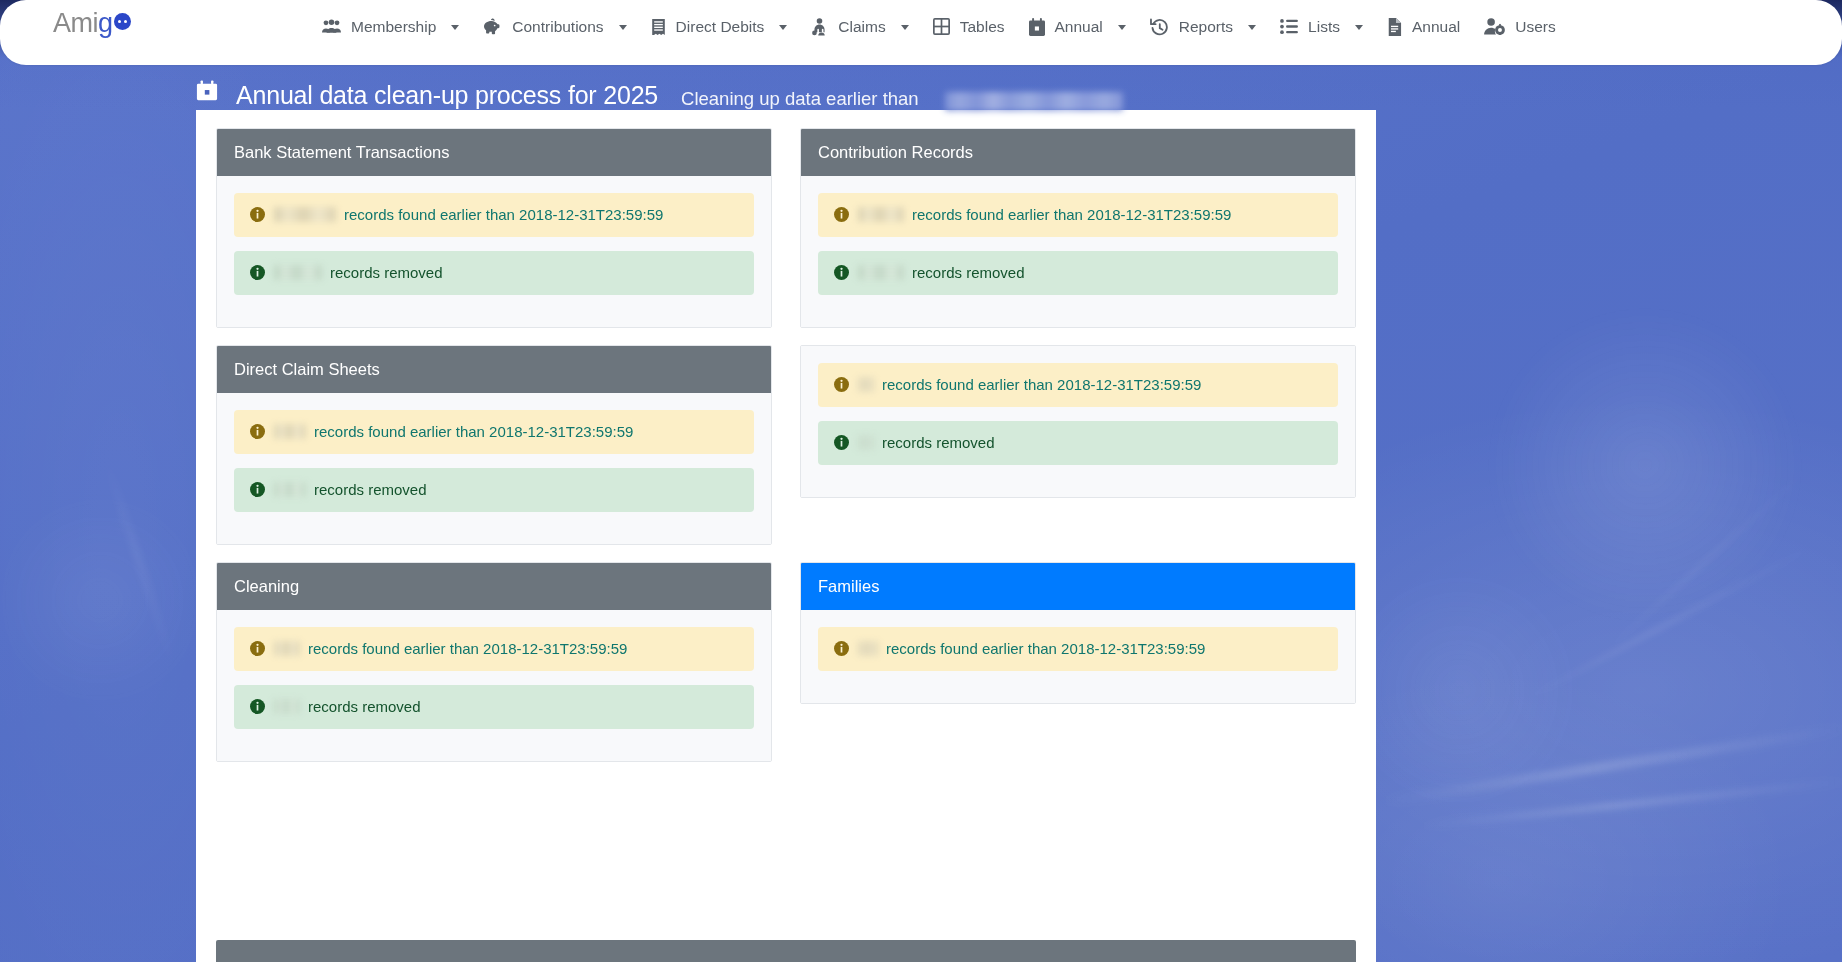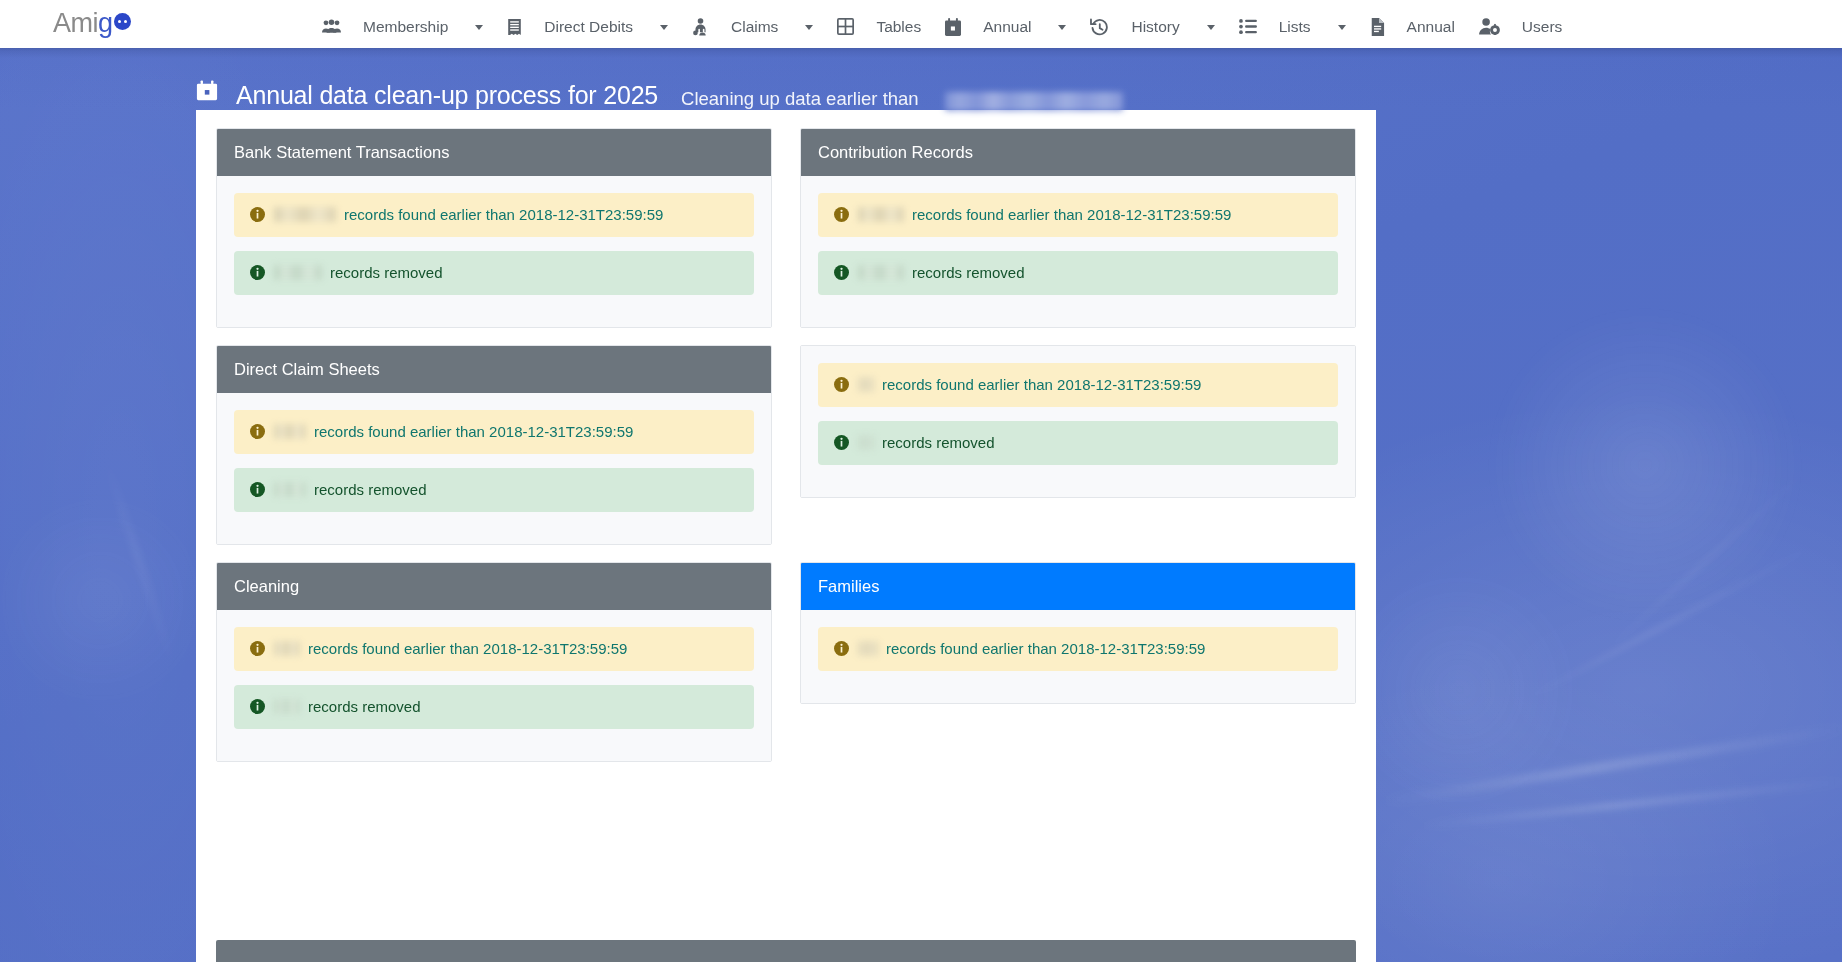--- a/index.html
+++ b/index.html
@@ -37,38 +37,39 @@
     position:absolute; border-radius:50%;
     background:radial-gradient(circle, rgba(255,255,255,0.10), rgba(255,255,255,0) 68%);
     filter:blur(6px);
   }
   #bg .b1 { left:1480px; top:300px; width:330px; height:330px; }
   #bg .b2 { left:1330px; top:560px; width:260px; height:260px; opacity:.6;}
   #bg .b3 { left:0px;   top:470px; width:200px; height:260px; opacity:.5;}
 
   
   #navbar {
-    position:absolute; left:0; top:0; width:1842px; height:48px;
+    position:absolute; left:0; top:0; width:1842px; height:65px;
     background:#ffffff; z-index:30;
     display:flex; align-items:center;
     box-shadow:0 1px 2px rgba(0,0,0,0.06);
+    border-radius:26px;
   }
   .brand { position:absolute; left:53px; top:8px; display:flex; align-items:baseline; }
   .brand .b-ami { font-size:27px; color:#8a8a8a; letter-spacing:-0.5px; font-weight:400; }
   .brand .b-g   { font-size:27px; color:#3b58c9; letter-spacing:-0.5px; font-weight:400; }
   .brand .b-dot {
     width:17px; height:17px; border-radius:50%; background:#2b47c8;
     display:inline-block; margin-left:1px; position:relative; top:-2px;
   }
   .brand .b-dot i { position:absolute; width:3px; height:3px; border-radius:50%; background:#fff; top:7px; }
   .brand .b-dot i.l { left:4px; } .brand .b-dot i.r { left:10px; }
 
   .navitems { position:absolute; left:310px; top:0; height:53px; display:flex; align-items:center; gap:0px; }
   .navitem {
-    display:flex; align-items:center; gap:22px;
+    display:flex; align-items:center; gap:10px;
     padding:0 12px; height:53px;
     color:#5a6169; font-size:15.5px; cursor:pointer; white-space:nowrap;
   }
   .navitem .lbl { line-height:1; }
   .navitem svg { display:block; }
   .caret {
     width:0; height:0; border-left:4.5px solid transparent; border-right:4.5px solid transparent;
     border-top:5px solid #5a6169; margin-left:5px; position:relative; top:1px;
   }
 
@@ -168,20 +169,30 @@
             <path d="M0 16.5c0-3 2.3-5 5-5s5 2 5 5z"></path>
             <path d="M14 16.5c0-3 2.3-5 5-5s5 2 5 5z"></path>
             <path d="M5.8 17c0-3.6 2.8-6.1 6.2-6.1s6.2 2.5 6.2 6.1z"></path>
           </svg>
         </span>
         <span class="lbl">Membership</span>
         <span class="caret"></span>
       </div>
       <div class="navitem">
         <span>
+          <svg width="19" height="17" viewBox="0 0 24 22" fill="#5a6169">
+            <path d="M10 2.6c.3-1 1.2-1.8 2.3-1.8 1.3 0 2.4 1.1 2.4 2.4 0 .3 0 .5-.1.8-1.3-.8-3-1.3-4.6-1.4z"></path>
+            <path d="M10.5 4C5.3 4 1 7.1 1 11c0 1.9 1 3.6 2.7 4.8V19c0 .6.4 1 1 1h2.2c.6 0 1-.4 1-1v-1.2c.5.1 1 .1 1.6.1h1.6v2.1c0 .6.4 1 1 1h2.2c.6 0 1-.4 1-1v-3c1.5-.9 2.6-2.2 3-3.7h1.2c.8 0 1.5-.7 1.5-1.5V9.6c0-.8-.7-1.5-1.5-1.5h-.8C17 5.7 14 4 10.5 4zm4.3 4.6a1.1 1.1 0 1 1 0 2.2 1.1 1.1 0 0 1 0-2.2z"></path>
+          </svg>
+        </span>
+        <span class="lbl">Contributions</span>
+        <span class="caret"></span>
+      </div>
+      <div class="navitem">
+        <span>
           <svg width="15" height="18" viewBox="0 0 16 20" fill="#5a6169">
             <path d="M1 1h14v18l-2-1.4-2 1.4-2-1.4-2 1.4-2-1.4L3 19 1 19z"></path>
             <rect x="3.2" y="3.6" width="9.6" height="1.5" fill="#fff"></rect>
             <rect x="3.2" y="6.6" width="9.6" height="1.5" fill="#fff"></rect>
             <rect x="3.2" y="9.6" width="9.6" height="1.5" fill="#fff"></rect>
             <rect x="3.2" y="12.6" width="9.6" height="1.5" fill="#fff"></rect>
           </svg>
         </span>
         <span class="lbl">Direct Debits</span>
         <span class="caret"></span>
@@ -223,21 +234,21 @@
         <span class="caret"></span>
       </div>
       <div class="navitem">
         <span>
           <svg width="19" height="18" viewBox="0 0 20 19" fill="none" stroke="#5a6169" stroke-width="1.9" stroke-linecap="round">
             <path d="M3.4 6.2A7.6 7.6 0 1 1 2.6 10.4"></path>
             <path d="M1 1.6v4.9h4.9" stroke-linejoin="round"></path>
             <path d="M10.3 6.5v4.2l2.9 1.8"></path>
           </svg>
         </span>
-        <span class="lbl">History</span>
+        <span class="lbl">Reports</span>
         <span class="caret"></span>
       </div>
       <div class="navitem">
         <span>
           <svg width="18" height="15" viewBox="0 0 19 16" fill="#5a6169">
             <circle cx="2" cy="2" r="2"></circle>
             <circle cx="2" cy="8" r="2"></circle>
             <circle cx="2" cy="14" r="2"></circle>
             <rect x="6.4" y="0.7" width="12.6" height="2.6" rx="1.1"></rect>
             <rect x="6.4" y="6.7" width="12.6" height="2.6" rx="1.1"></rect>

